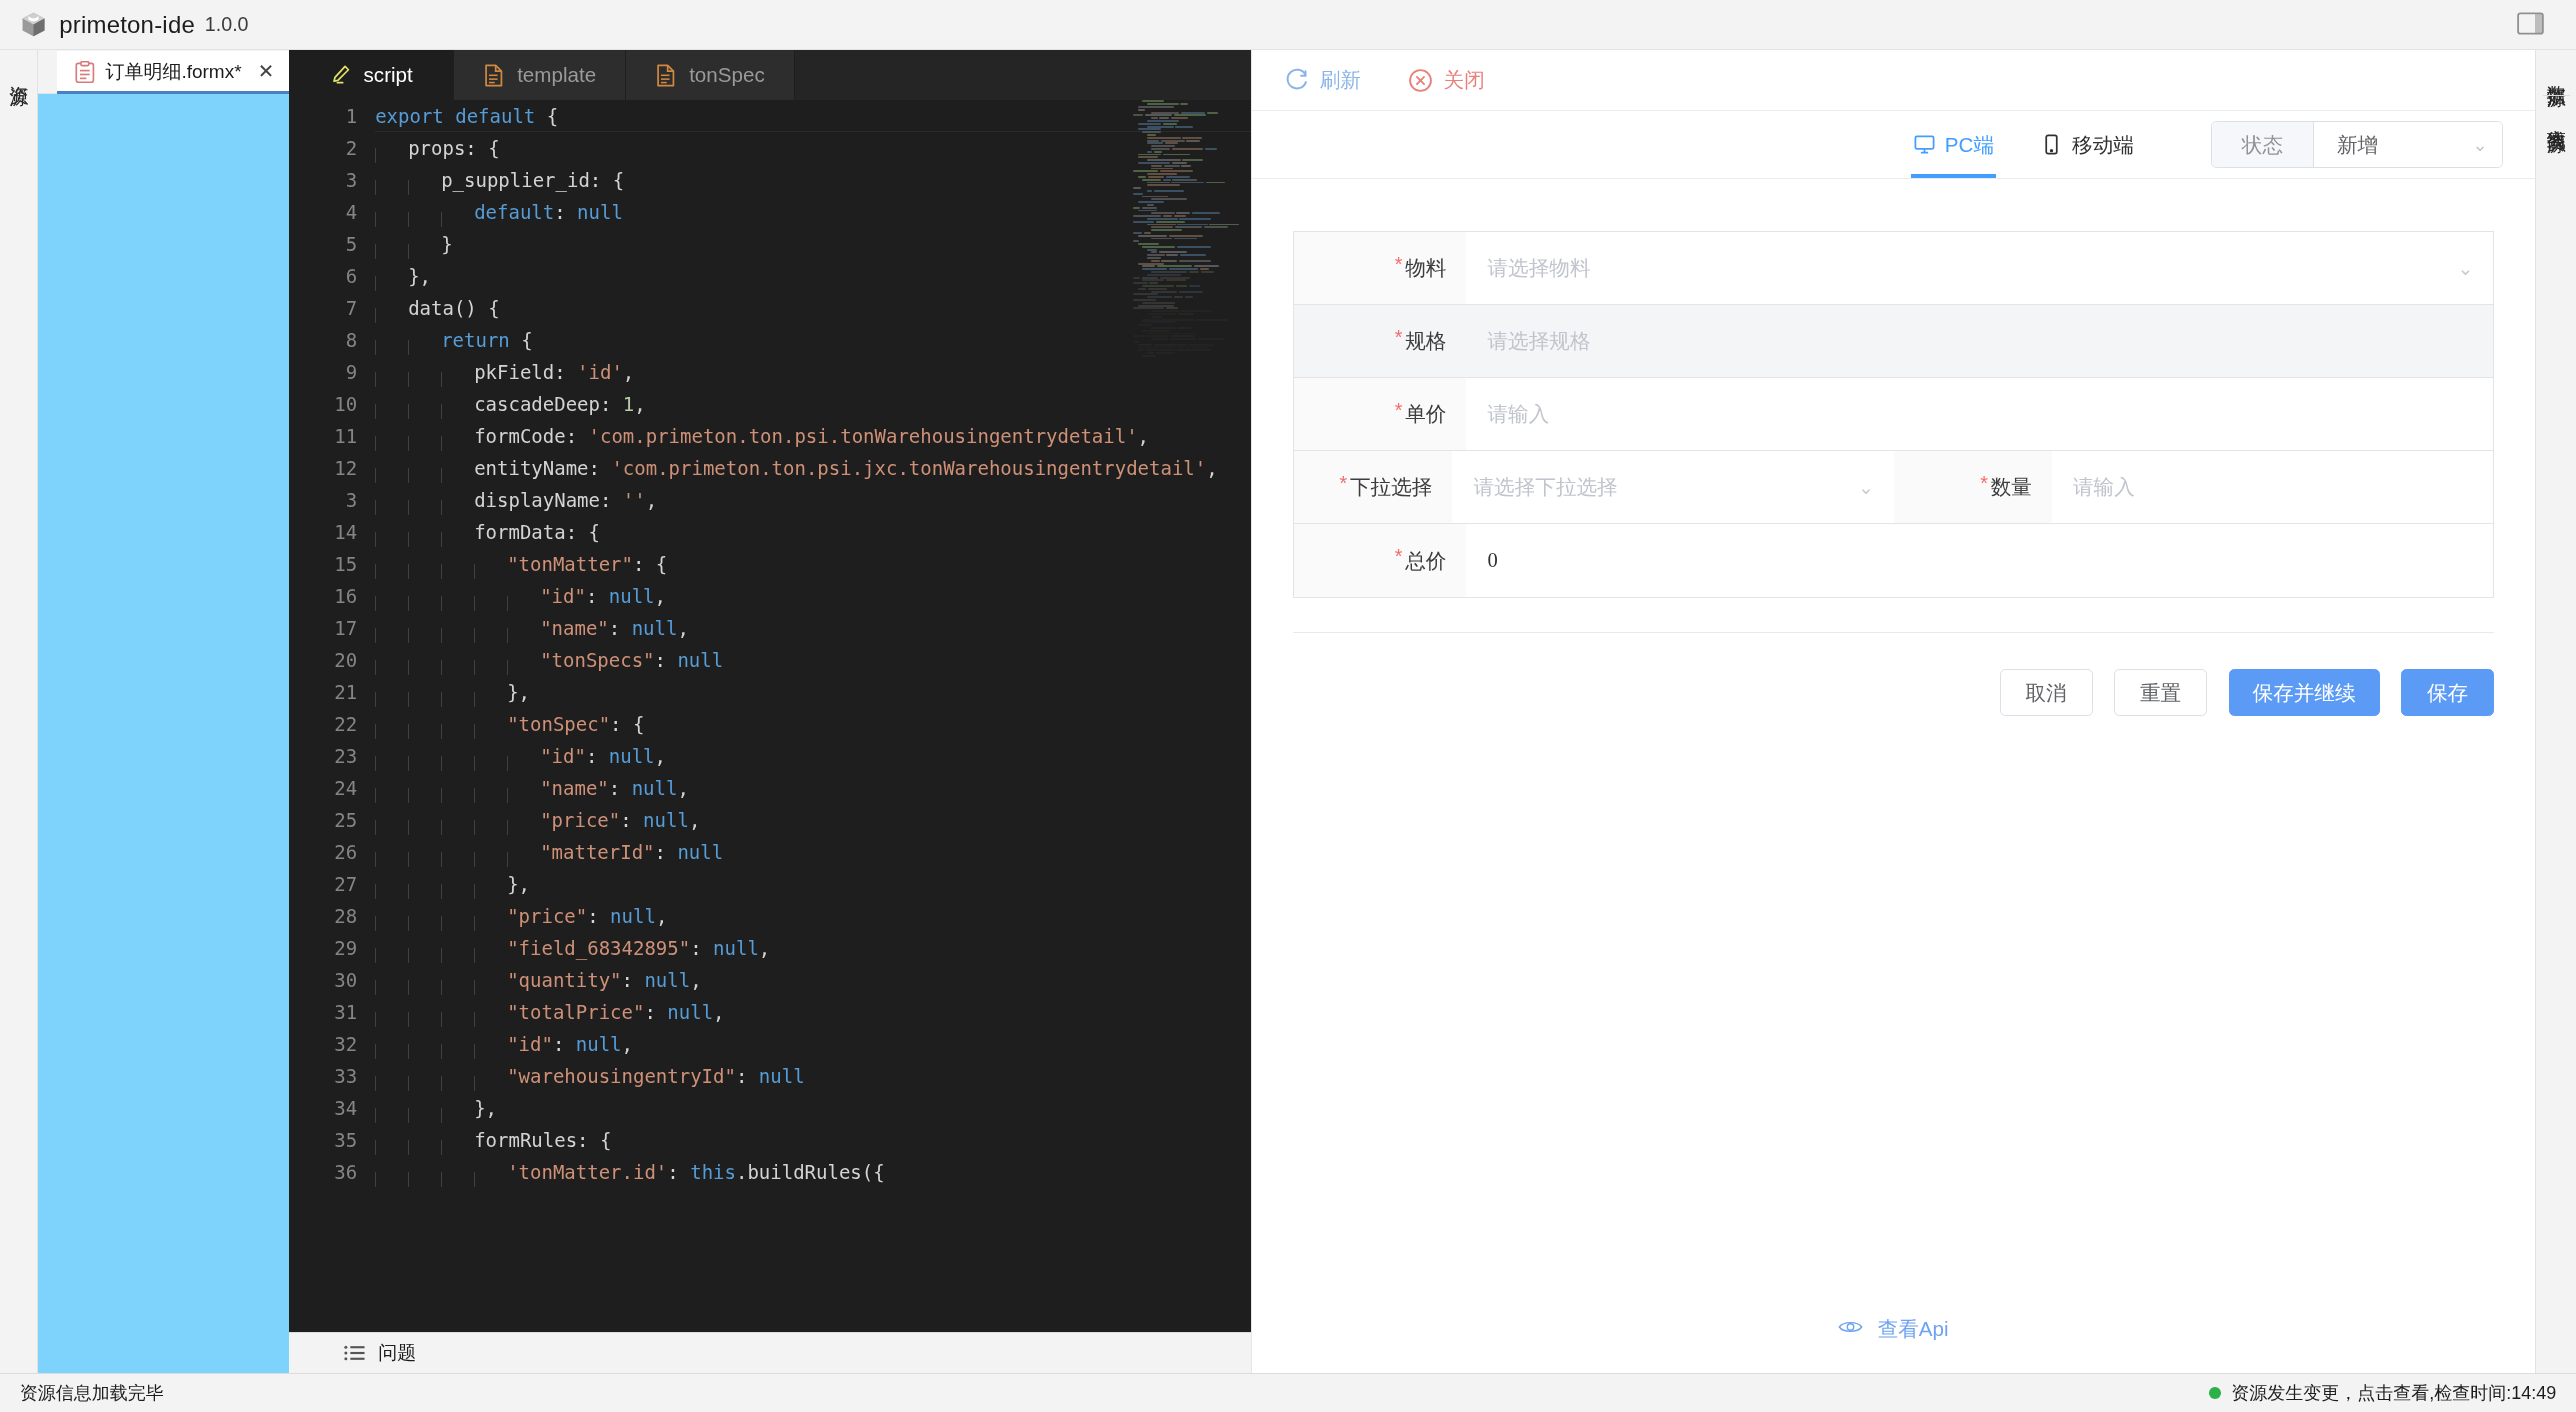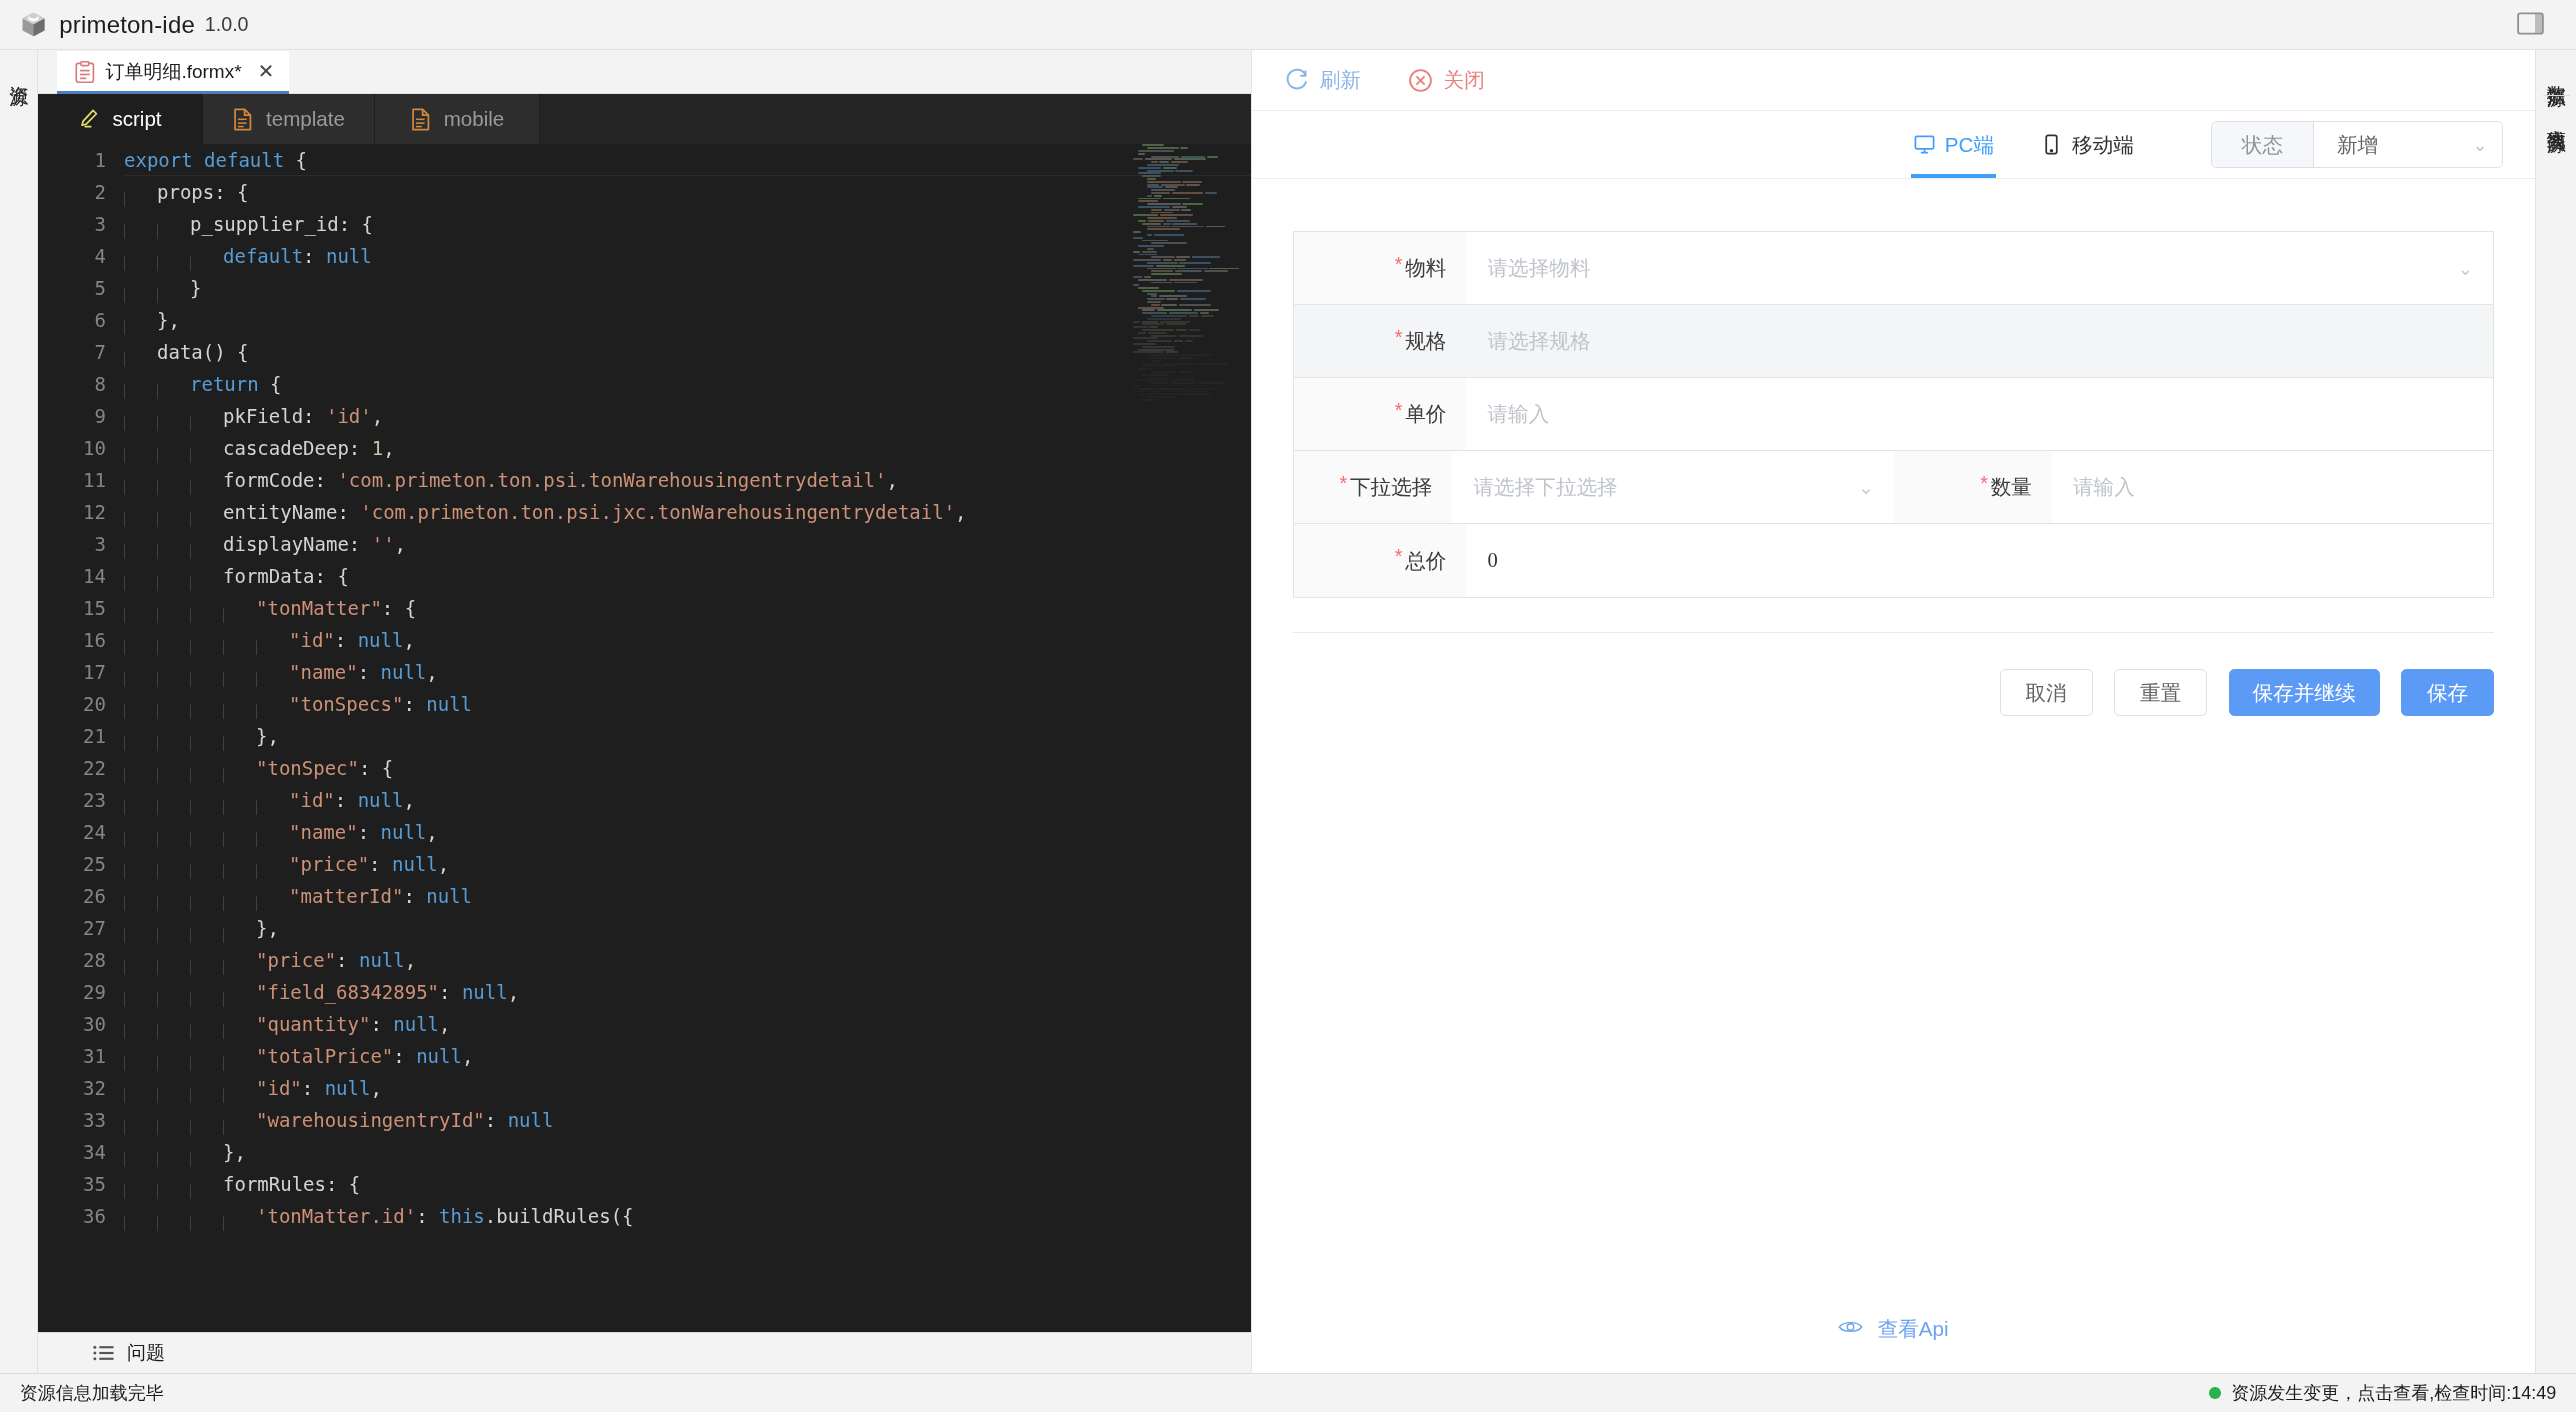--- a/index.html
+++ b/index.html
@@ -34,21 +34,21 @@
   }
   .rail-label {
     writing-mode: vertical-rl; text-orientation: upright;
     font-size: 19px; color: #252525; letter-spacing: 1.8px; line-height: 1.18;
     padding: 7.2px 1.8px; cursor: default; user-select: none;
   }
   .rail-right .rail-label { padding: 12.5px 1.8px 14.3px; }
   .rail-sep { width: 27px; height: 0.9px; background: #dcdcdc; margin: 5.4px 0; }
 
   
-  .center { flex: 1; display: flex; flex-direction: column; min-width: 0; background: #ec4899; }
+  .center { flex: 1; display: flex; min-width: 0; background: #7dd3fc; }
 
   .tabstrip {
     height: 44px; background: #f3f3f3; display: flex; align-items: flex-end; flex: 0 0 44px;
     border-bottom: 0.9px solid #e2e2e2; padding-left: 19px; position: relative;
   }
   .filetab {
     height: 42px; background: #fff; display: flex; align-items: center; gap: 10.7px;
     padding: 0 15px 0 18px; position: relative; min-width: 179px;
   }
   .filetab::after {
@@ -268,21 +268,21 @@
           <div class="ctab">
             <span>
               <svg class="ct-ico" viewBox="0 0 20 24">
                 <path d="M2 1.5 h10 l6 6 v15 h-16 z" fill="none" stroke="#d2883f" stroke-width="1.8" stroke-linejoin="round"></path>
                 <path d="M12 1.5 v6 h6" fill="none" stroke="#d2883f" stroke-width="1.8"></path>
                 <rect x="5" y="11" width="9" height="1.6" fill="#d2883f"></rect>
                 <rect x="5" y="15" width="9" height="1.6" fill="#d2883f"></rect>
                 <rect x="5" y="18.6" width="6" height="1.6" fill="#d2883f"></rect>
               </svg>
             </span>
-            <span>mobile</span>
+            <span>tonSpec</span>
           </div>
         </div>
 
         <div class="code-area">
           <div class="code-scroll" id="code-scroll">
               <div class="code-line"><div class="ln">1</div><div class="code-text"><span class="tok-kw">export default</span><span class="tok-plain"> {</span></div></div>
               <div class="code-line"><div class="ln">2</div><div class="code-text"><span class="g"></span><span class="tok-plain">props: {</span></div></div>
               <div class="code-line"><div class="ln">3</div><div class="code-text"><span class="g"></span><span class="g"></span><span class="tok-plain">p_supplier_id: {</span></div></div>
               <div class="code-line"><div class="ln">4</div><div class="code-text"><span class="g"></span><span class="g"></span><span class="g"></span><span class="tok-kw">default</span><span class="tok-plain">: </span><span class="tok-kw">null</span></div></div>
               <div class="code-line"><div class="ln">5</div><div class="code-text"><span class="g"></span><span class="g"></span><span class="tok-plain">}</span></div></div>

